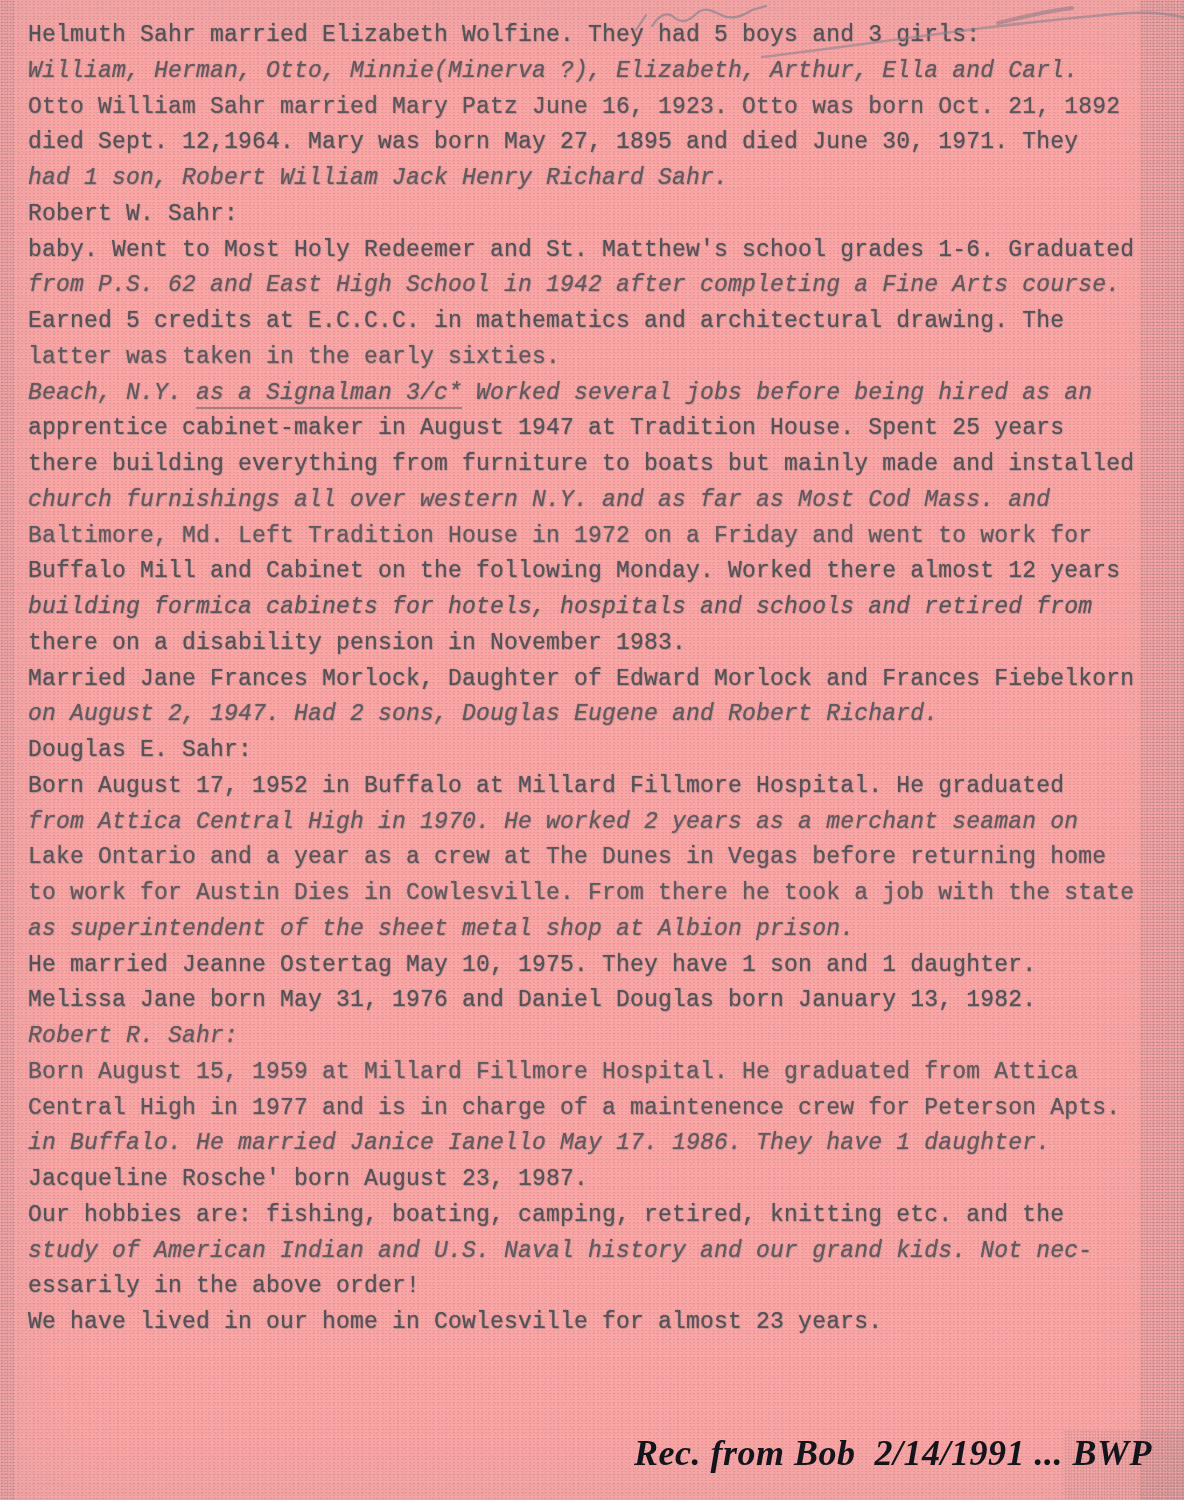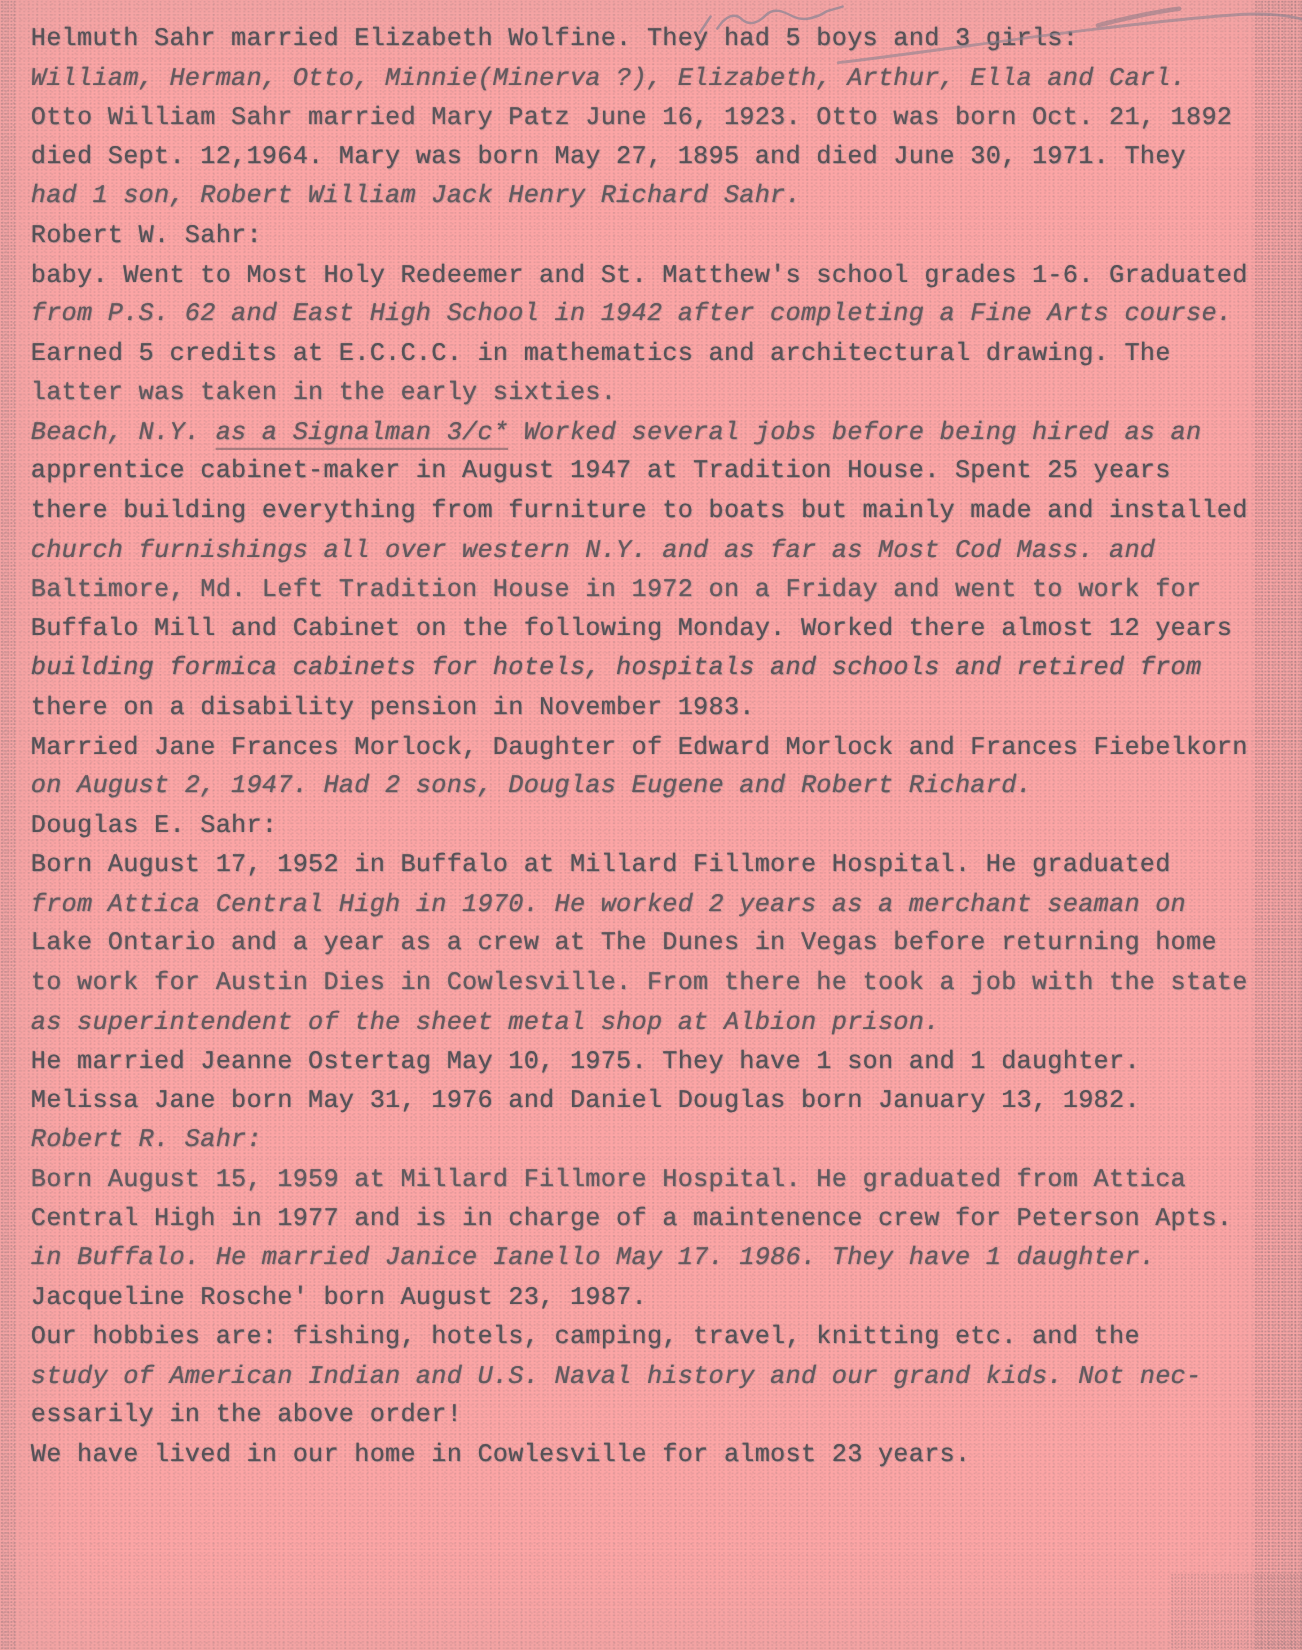--- a/index.html
+++ b/index.html
@@ -146,20 +146,21 @@
     <div class="line">Lake Ontario and a year as a crew at The Dunes in Vegas before returning home</div>
     <div class="line">to work for Austin Dies in Cowlesville. From there he took a job with the state</div>
     <div class="line">as superintendent of the sheet metal shop at Albion prison.</div>
     <div class="line">He married Jeanne Ostertag May 10, 1975. They have 1 son and 1 daughter.</div>
     <div class="line">Melissa Jane born May 31, 1976 and Daniel Douglas born January 13, 1982.</div>
     <div class="line">Robert R. Sahr:</div>
     <div class="line">Born August 15, 1959 at Millard Fillmore Hospital. He graduated from Attica</div>
     <div class="line">Central High in 1977 and is in charge of a maintenence crew for Peterson Apts.</div>
     <div class="line">in Buffalo. He married Janice Ianello May 17. 1986. They have 1 daughter.</div>
     <div class="line">Jacqueline Rosche' born August 23, 1987.</div>
-    <div class="line">Our hobbies are: fishing, hotels, camping, travel, knitting etc. and the</div>
+    <div class="line">Our hobbies are: fishing, boating, camping, retired, knitting etc. and the</div>
     <div class="line">study of American Indian and U.S. Naval history and our grand kids. Not nec-</div>
     <div class="line">essarily in the above order!</div>
     <div class="line">We have lived in our home in Cowlesville for almost 23 years.</div>
   </div>
 
+  <div class="footer-note">Rec. from Bob  2/14/1991 ... BWP</div>
 
 </div>
 
 </body></html>

